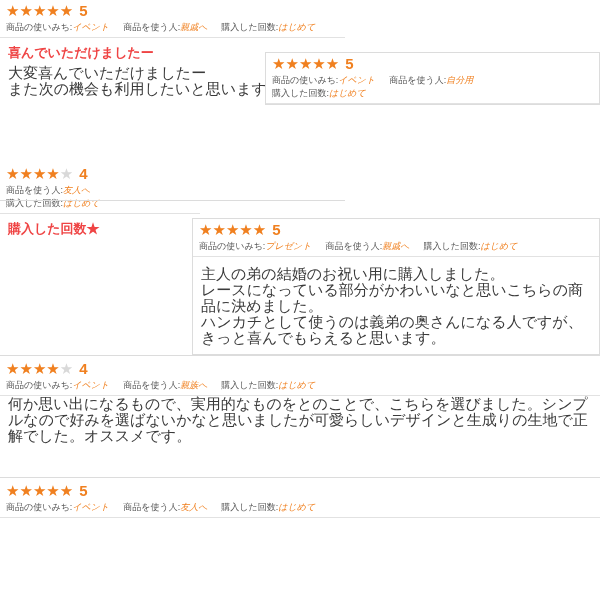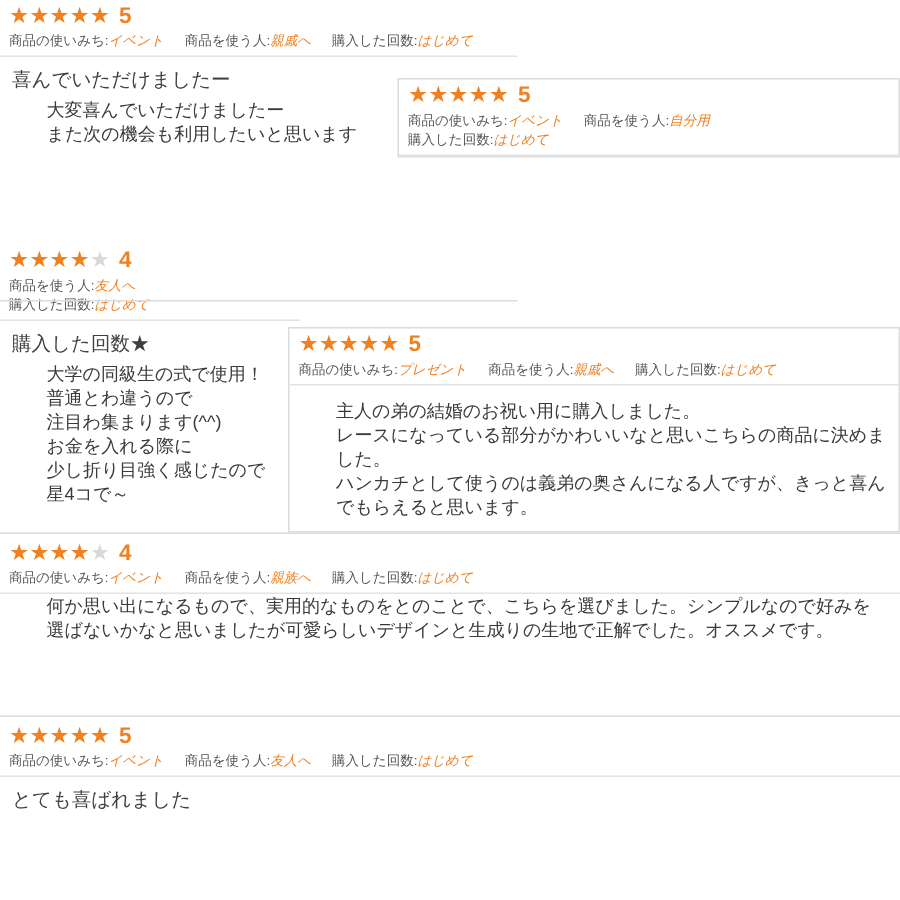--- a/index.html
+++ b/index.html
@@ -57,32 +57,31 @@
   .meta-item {
     margin-right: 14px;
     white-space: nowrap;
   }
   .meta-item .val {
     color: #f08020;
     font-style: italic;
   }
   .title {
     font-size: 13px;
-    font-weight: normal;
-    color: #404040;
+    font-weight: bold;
+    color: #ef4444;
     padding: 7px 8px 4px 8px;
     line-height: 16px;
   }
   .body {
-    font-size: 12px;
+    font-size: 15px;
     color: #3a3a3a;
     padding: 0 8px 8px 8px;
     line-height: 16px;
     white-space: pre-line;
-    margin-left: 23px;
   }
   .sep {
     position: absolute;
     border-top: 1px solid #dcdcdc;
     left: 0;
     width: 600px;
   }
 </style>
 </head>
 <body>
@@ -117,26 +116,20 @@
 <div class="review" style="left:0px; top:163px; width:200px;">
   <div class="rating-row">
     <span class="stars">★★★★<span class="off">★</span></span>
     <span class="score">4</span>
   </div>
   <div class="meta-row">
     <span class="meta-item"><span>商品を使う人:</span><span class="val">友人へ</span></span>
     <span class="meta-item"><span>購入した回数:</span><span class="val">はじめて</span></span>
   </div>
   <div class="title">購入した回数★</div>
-  <div class="body">大学の同級生の式で使用！
-普通とわ違うので
-注目わ集まります(^^)
-お金を入れる際に
-少し折り目強く感じたので
-星4コで～</div>
 </div>
 <div class="sep" style="top:200px; width:345px;"></div>
 
 <div class="review bordered" style="left:192px; top:218px; width:408px;">
   <div class="rating-row">
     <span class="stars">★★★★★</span>
     <span class="score">5</span>
   </div>
   <div class="meta-row">
     <span class="meta-item"><span>商品の使いみち:</span><span class="val">プレゼント</span></span>
@@ -165,15 +158,14 @@
 <div class="review" style="left:0px; top:480px; width:600px;">
   <div class="rating-row">
     <span class="stars">★★★★★</span>
     <span class="score">5</span>
   </div>
   <div class="meta-row">
     <span class="meta-item"><span>商品の使いみち:</span><span class="val">イベント</span></span>
     <span class="meta-item"><span>商品を使う人:</span><span class="val">友人へ</span></span>
     <span class="meta-item"><span>購入した回数:</span><span class="val">はじめて</span></span>
   </div>
-  <div class="title">とても喜ばれました</div>
 </div>
 <div class="sep" style="top:477px;"></div>
 
 </body></html>

